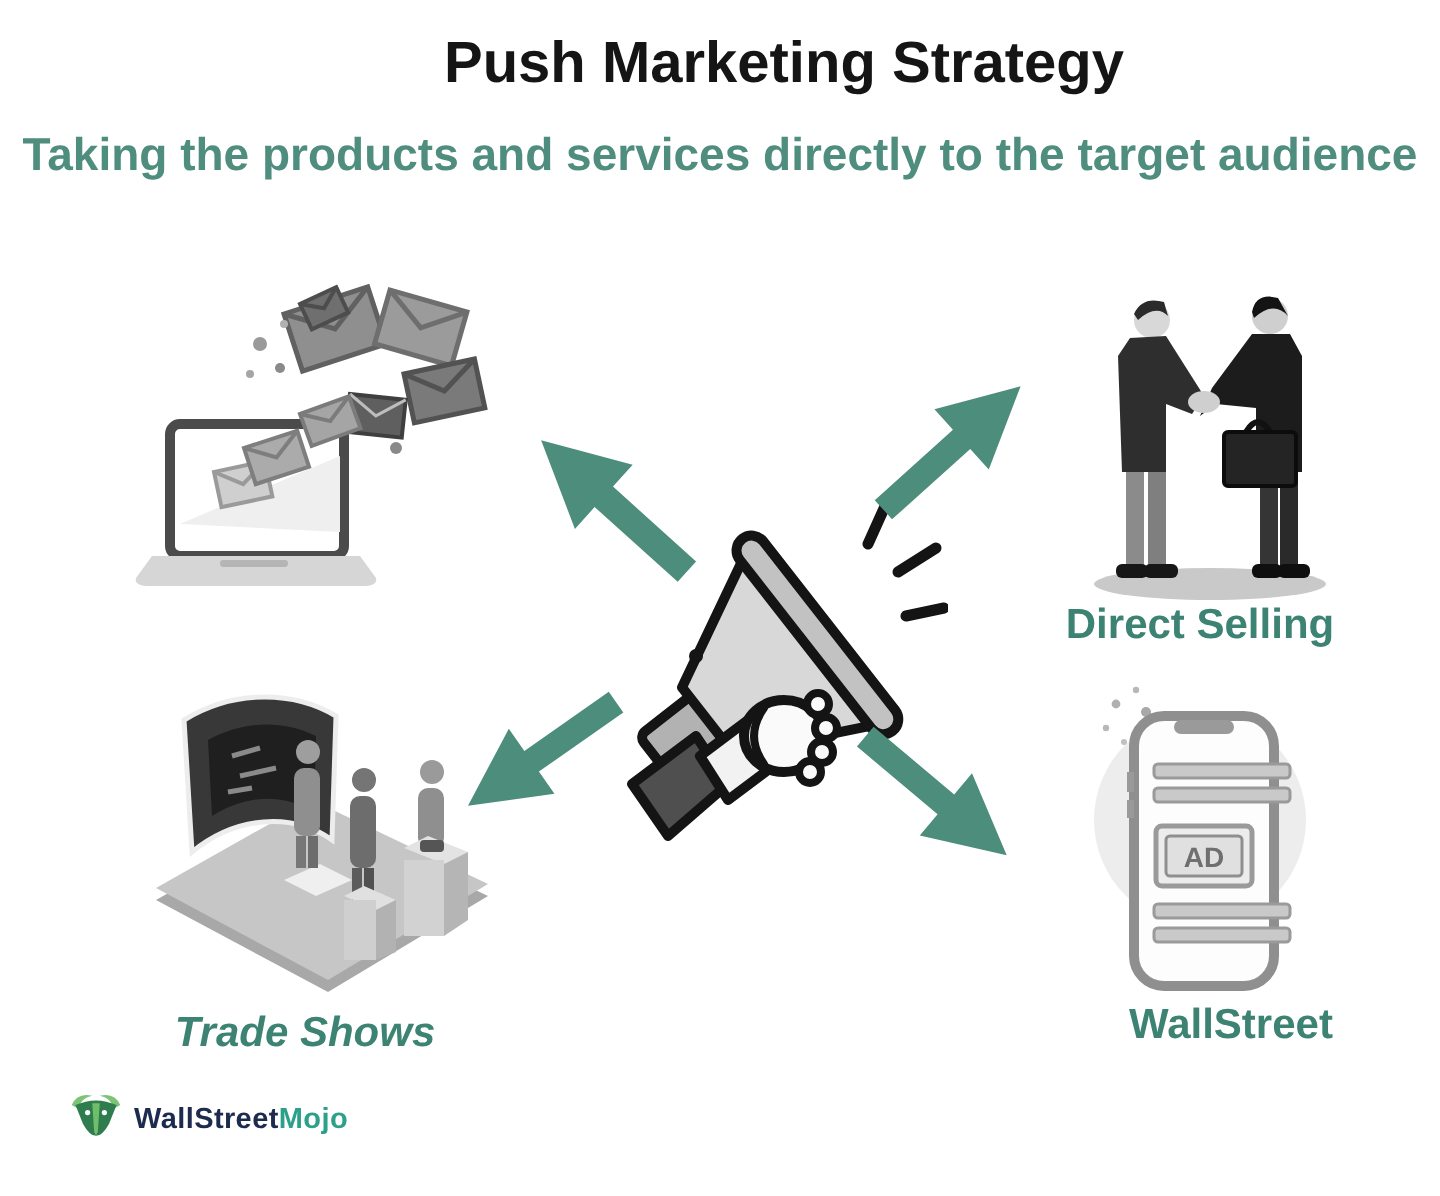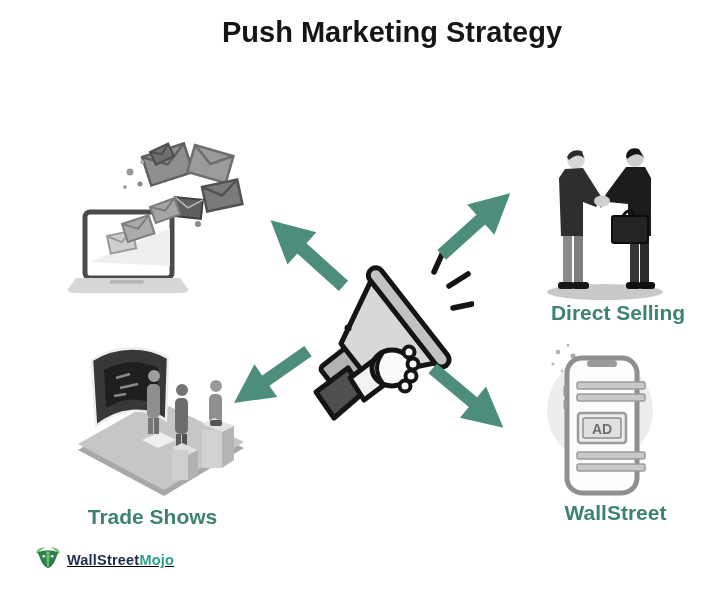--- a/index.html
+++ b/index.html
@@ -13,38 +13,39 @@
   }
   .subtitle {
     position:absolute; top:64px; left:0; width:720px; text-align:center;
     font-size:23px; font-weight:bold; color:#4f8d7e; margin:0;
   }
   .node-label {
     position:absolute; font-weight:bold; color:#3d8374; font-size:21px;
     text-align:center; line-height:1.22;
   }
   #label-email  { left:25px;  top:284px; width:210px; }
-  #label-direct { left:518px; top:300px; width:200px; }
-  #label-trade  { left:50px;  top:504px; width:205px; }
+  #label-direct { left:500px; top:300px; width:200px; }
+  #label-trade  { left:50px;  top:504px; width:205px;font-style:italic; }
   #label-social { left:523px; top:500px; width:185px; }
   .abs { position:absolute; }
   .logo {
     position:absolute; left:34px; top:545px; display:flex;
-    align-items:center; gap:5px;text-decoration:underline;
+    align-items:center; gap:5px;
   }
   .logo-text { font-size:14.5px; font-weight:bold; letter-spacing:0.2px; }
   .logo-primary { color:#1d2b4f; }
   .logo-secondary { color:#2da089; }
 </style>
 </head>
 <body>
 
 <div class="canvas">
 
   <h1 class="title">Push Marketing Strategy</h1>
+  <h2 class="subtitle">Taking the products and services directly to the target audience</h2>
 
   <svg class="abs" style="left:50px;top:140px;width:195px;height:158px" viewBox="0 0 195 158">
 
     <rect x="35" y="72" width="87" height="66" rx="5" fill="#ffffff" stroke="#4b4b4b" stroke-width="5"></rect>
 
     <polygon points="40,122 120,88 120,126" fill="#efefef"></polygon>
 
     <g transform="translate(57,96) rotate(-12)">
       <rect width="26" height="18" fill="#cfcfcf" stroke="#9a9a9a" stroke-width="2"></rect>
       <path d="M0,0 L13,9 L26,0" fill="none" stroke="#9a9a9a" stroke-width="2"></path>

